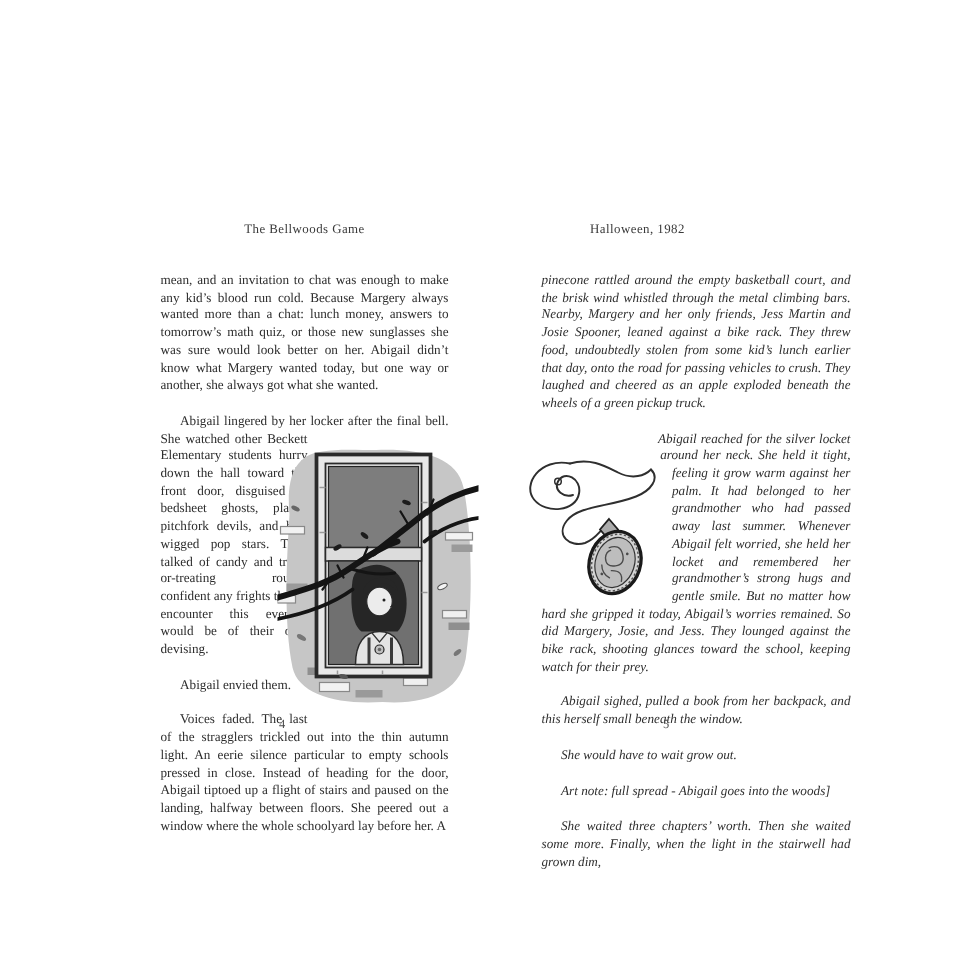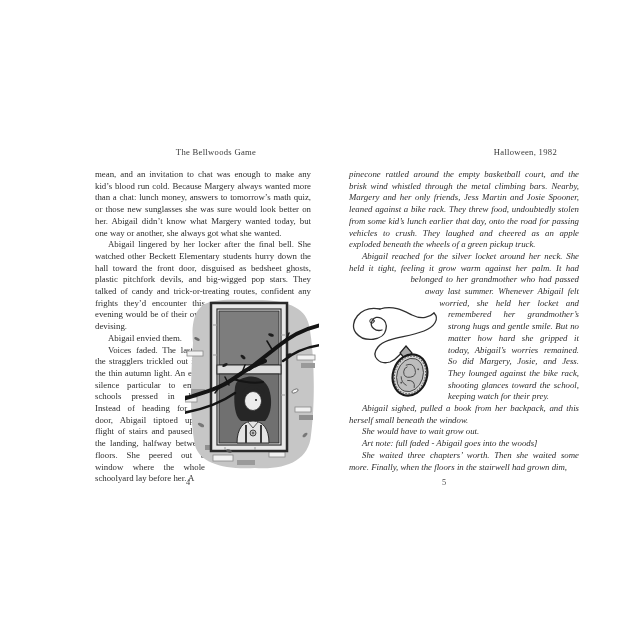--- a/index.html
+++ b/index.html
@@ -20,35 +20,35 @@
   }
   .running-head {
     position: absolute;
     top: 147px;
     font-size: 8.6px;
     letter-spacing: 0.3px;
     color: #3a3a3a;
     text-align: center;
     white-space: nowrap;
   }
-  .running-head.left  { left: 108px;  width: 216px; }
-  .running-head.right { left: 367px; width: 190px; text-align: right; }
+  .running-head.left  { left: 95px;  width: 216px; }
+  .running-head.right { left: 330px; width: 190px; }
 
   .col {
     position: absolute;
     top: 169px;
     font-size: 8.8px;
     line-height: 11.7px;
     color: #2d2d2d;
     text-align: justify;
   }
   .col-left  { left: 95px;  width: 216px; }
   .col-right { left: 349px; width: 230px; font-style: italic; }
 
-  .col p { margin: 0; }
+  .col p { margin: 12px; }
   .col p.ind { text-indent: 13px; }
 
   
   .fl-spacer-r { float: right; width: 0; height: 129px; }
   .fl-box-r    { float: right; clear: right; width: 106px; height: 178px; }
   .fl-spacer-l { float: left; width: 0; height: 117px; }
   .fl-box-l    {
     float: left; clear: left; width: 99px; height: 117px;
     shape-outside: polygon(0 0, 62% 0, 100% 26%, 100% 100%, 0 100%);
   }
@@ -178,19 +178,19 @@
           <circle cx="70" cy="66" r="0.9" fill="#4a4a4a"></circle>
           <circle cx="58" cy="84" r="0.9" fill="#4a4a4a"></circle>
         </g>
       </g>
     </svg>
 
     <p>pinecone rattled around the empty basketball court, and the brisk wind whistled through the metal climbing bars. Nearby, Margery and her only friends, Jess Martin and Josie Spooner, leaned against a bike rack. They threw food, undoubtedly stolen from some kid’s lunch earlier that day, onto the road for passing vehicles to crush. They laughed and cheered as an apple exploded beneath the wheels of a green pickup truck.</p>
     <p class="ind">Abigail reached for the silver locket around her neck. She held it tight, feeling it grow warm against her palm. It had belonged to her grandmother who had passed away last summer. Whenever Abigail felt worried, she held her locket and remembered her grandmother’s strong hugs and gentle smile. But no matter how hard she gripped it today, Abigail’s worries remained. So did Margery, Josie, and Jess. They lounged against the bike rack, shooting glances toward the school, keeping watch for their prey.</p>
     <p class="ind">Abigail sighed, pulled a book from her backpack, and this herself small beneath the window.</p>
     <p class="ind">She would have to wait grow out.</p>
-    <p class="ind">Art note: full faded - Abigail goes into the woods]</p>
-    <p class="ind">She waited three chapters’ worth. Then she waited some more. Finally, when the floors in the stairwell had grown dim,</p>
+    <p class="ind">Art note: full spread - Abigail goes into the woods]</p>
+    <p class="ind">She waited three chapters’ worth. Then she waited some more. Finally, when the light in the stairwell had grown dim,</p>
   </div>
 
   <div class="pagenum left">4</div>
   <div class="pagenum right">5</div>
 </div>
 
 </body></html>

